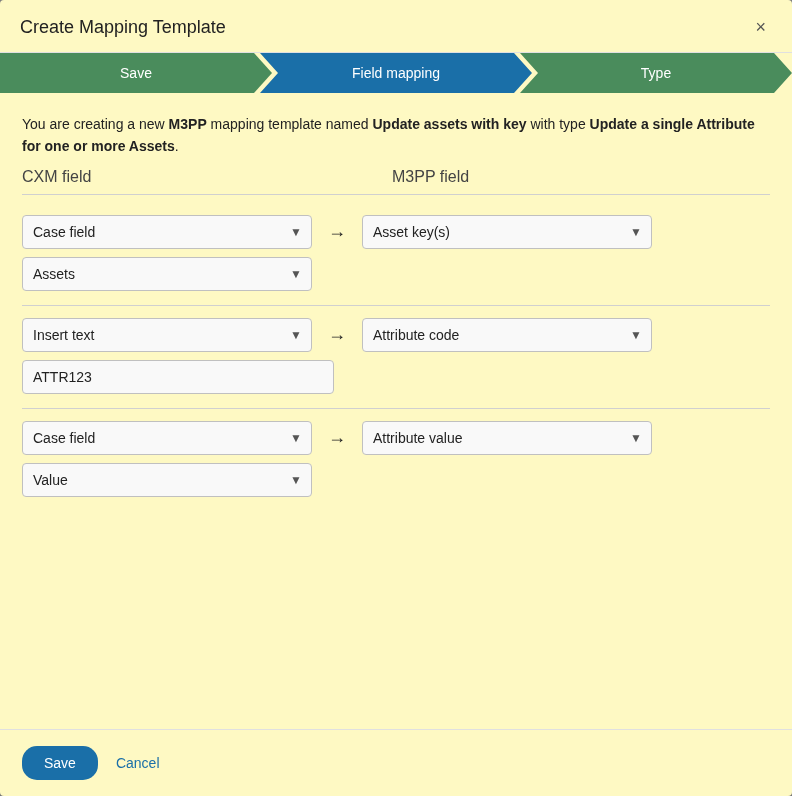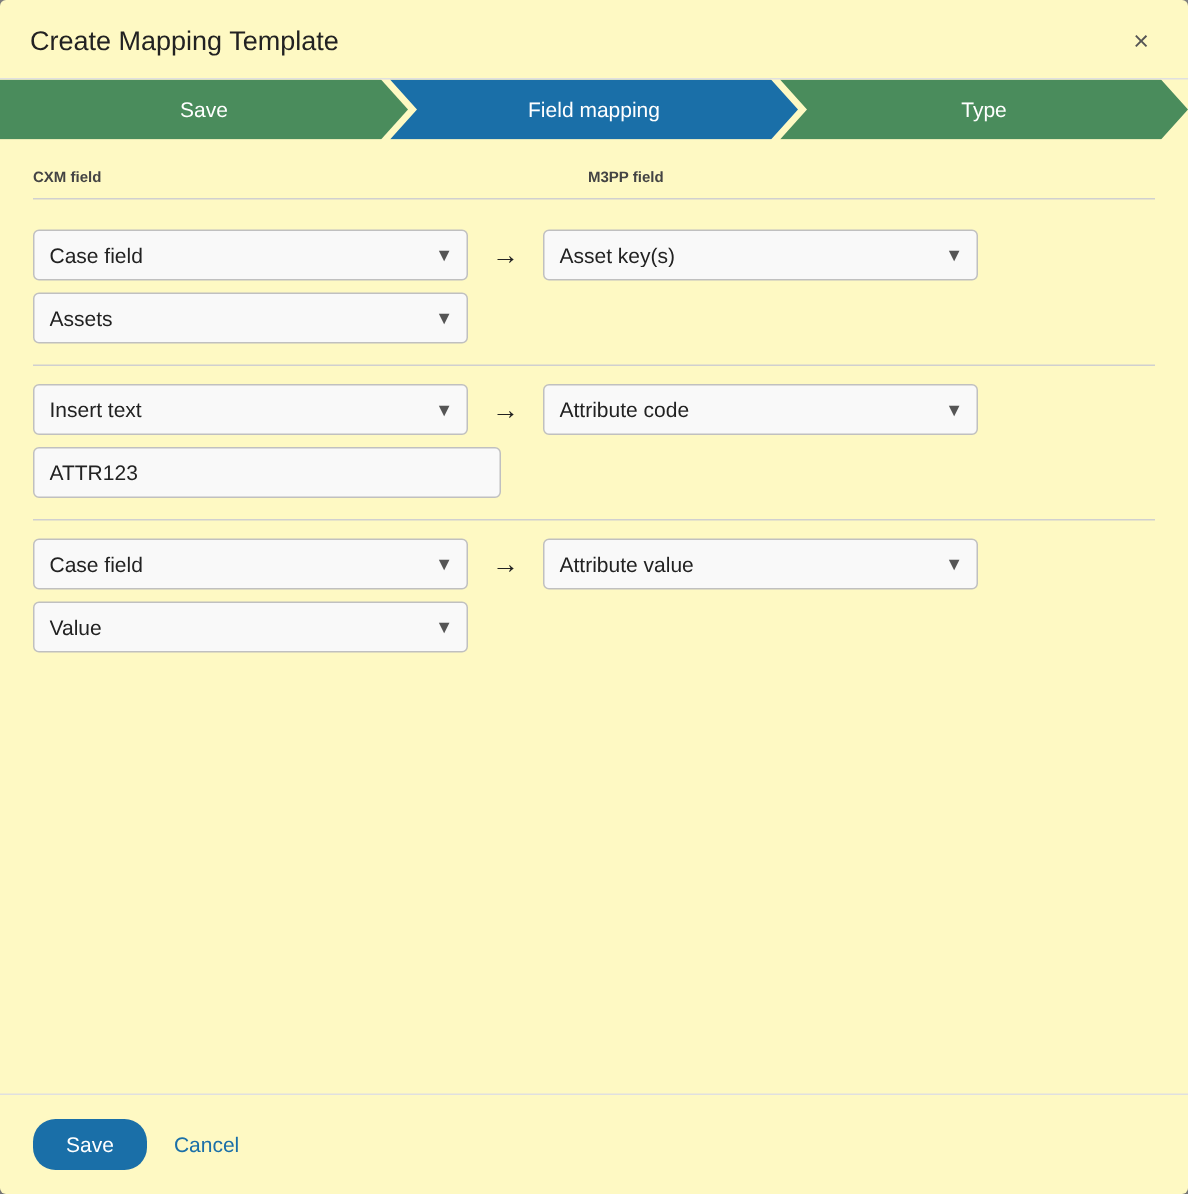--- a/index.html
+++ b/index.html
@@ -94,23 +94,22 @@
       font-size: 14px;
       color: #444;
       margin-bottom: 18px;
     }
     .columns-header {
       display: flex;
       margin-bottom: 8px;
       padding: 0 0;
     }
     .col-label {
-      font-size: 10px;
+      font-size: 16px;
       color: #444;
-      font-weight: bold;
     }
     .col-label-left {
       width: 310px;
     }
     .col-label-right {
       margin-left: 60px;
       flex: 1;
     }
     .divider {
       border: none;
@@ -222,20 +221,23 @@
     <div class="step step-field">
       <span>Field mapping</span>
     </div>
     <div class="step step-type">
       <span>Type</span>
     </div>
   </div>
 
   <div class="modal-body">
 
+    <p class="description">
+      <span>You are creating a new </span><strong>M3PP</strong><span> mapping template named </span><strong>Update assets with key</strong><span> with type </span><strong>Update a single Attribute for one or more Assets</strong><span>.</span>
+    </p>
 
     <div class="columns-header">
       <span class="col-label col-label-left">CXM field</span>
       <span class="col-label col-label-right">M3PP field</span>
     </div>
     <hr class="divider">
 
     <div class="mapping-row">
       <div class="mapping-row-top">
         <div class="select-wrapper cxm-select">

